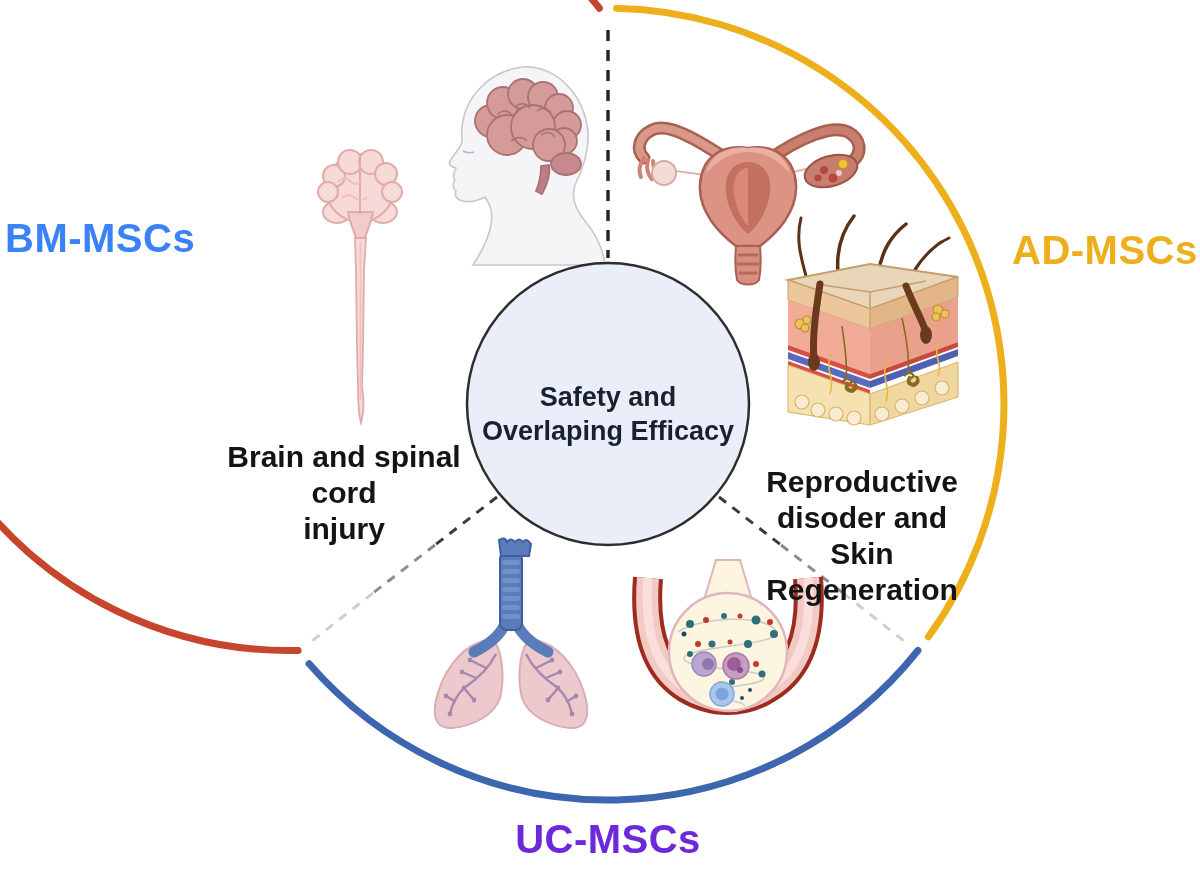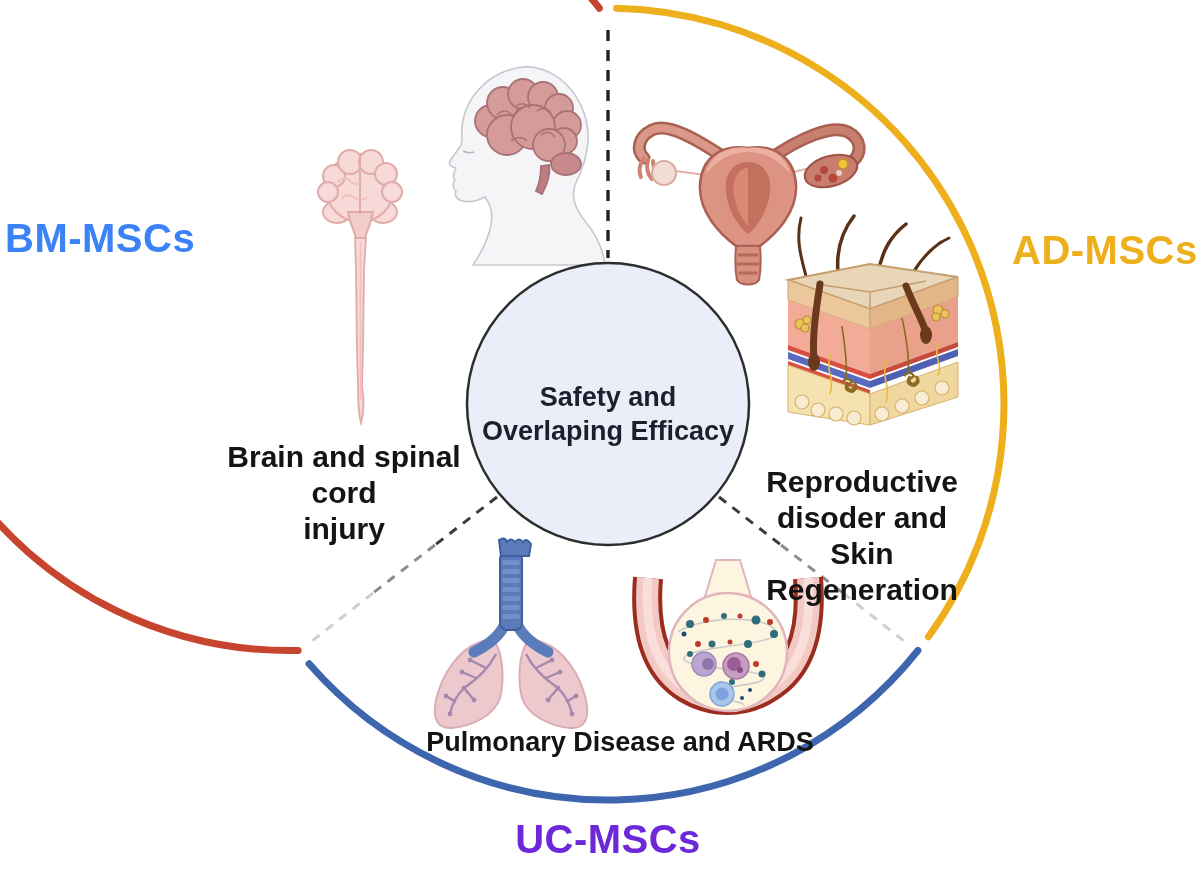--- a/index.html
+++ b/index.html
@@ -251,18 +251,17 @@
 
 <div class="txt group-label bm-color" id="bm-label">BM-MSCs</div>
 <div class="txt group-label ad-color" id="ad-label">AD-MSCs</div>
 <div class="txt group-label uc-color" id="uc-label">UC-MSCs</div>
 
 <div class="txt indication" id="bm-indication">Brain and spinal cord
 injury</div>
 <div class="txt indication" id="ad-indication">Reproductive
 disoder and Skin
 Regeneration</div>
-<div class="txt indication" id="uc-indication">Pulmonary Disease and ARDS</div>
 
 <div class="txt" id="center-label">Safety and
 Overlaping Efficacy</div>
 
 </div>
 
 </body></html>

